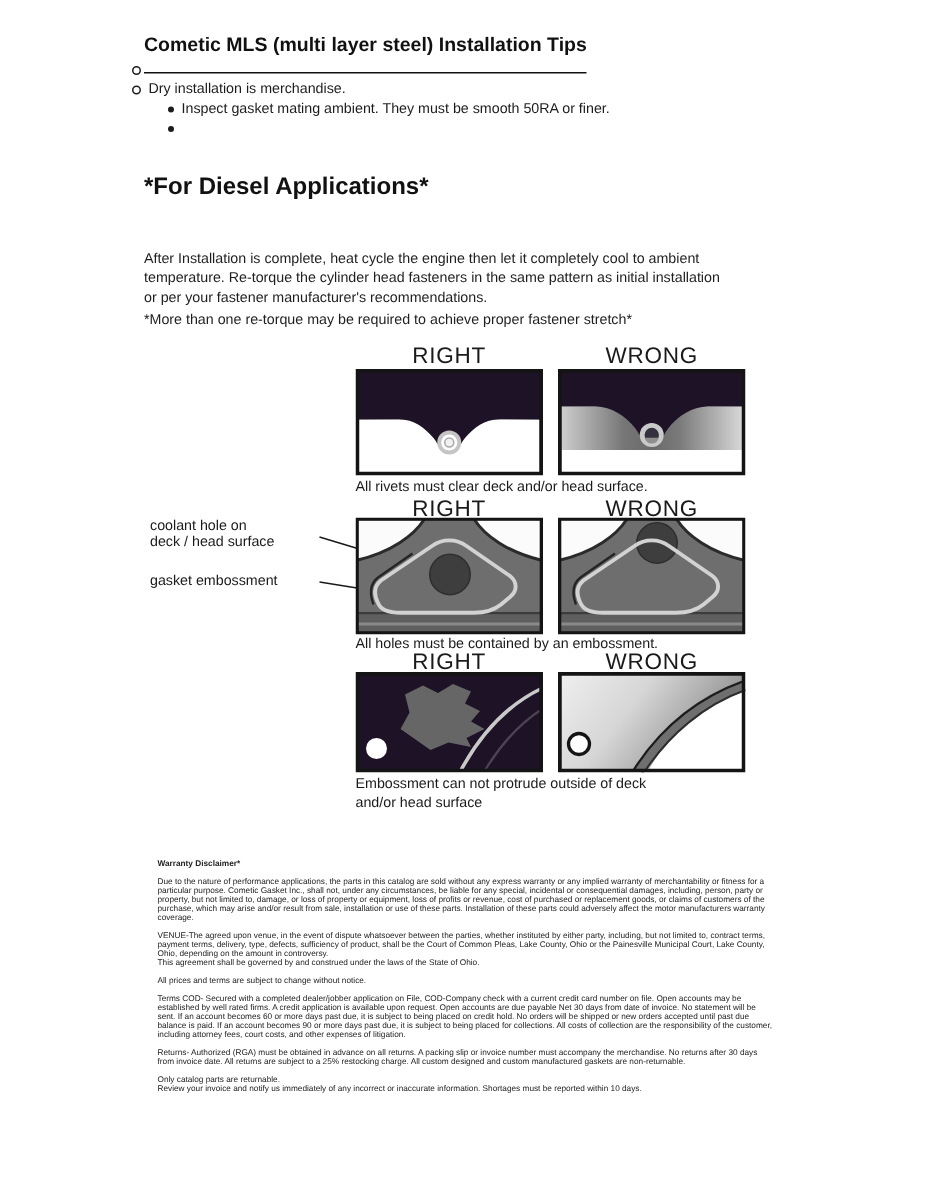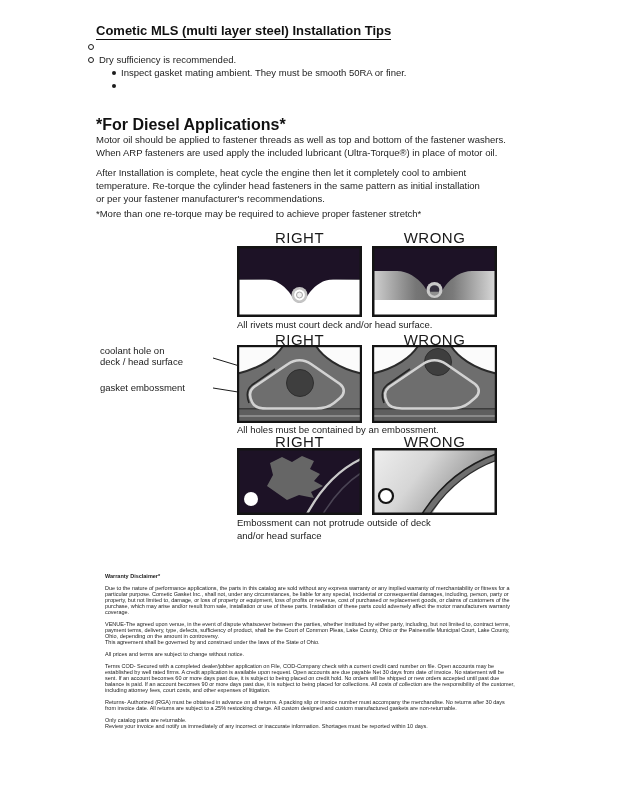--- a/index.html
+++ b/index.html
@@ -3,21 +3,21 @@
 <meta charset="utf-8">
 <style>
   html,body{margin:0;padding:0;background:#ffffff;}
   .page{
     position:relative;width:618px;height:800px;background:#ffffff;
     font-family:"Liberation Sans","DejaVu Sans",sans-serif;color:#1c1c1c;overflow:hidden;
   }
   .abs{position:absolute;}
   .title{
     font-size:13px;font-weight:bold;color:#111;
-    border-bottom:1.6px solid #111;padding-bottom:1px;display:inline-block;
+    border-bottom:1.6px solid #111;padding-bottom:11px;display:inline-block;
   }
   .tipsrow{display:flex;align-items:flex-start;height:13.6px;font-size:9.5px;line-height:13.6px;}
   .tipsrow.sub{margin-left:24px;}
   .mk{flex:0 0 auto;width:4px;height:4px;border-radius:50%;margin:4.5px 5px 0 0;}
   .mk-o{border:1px solid #1c1c1c;}
   .mk-f{background:#1c1c1c;}
   .h2{font-size:16px;font-weight:bold;color:#111;}
   .body{font-size:9.5px;line-height:13.2px;color:#1e1e1e;}
   .preline{white-space:pre-line;}
   .dlabel{font-size:15px;color:#1a1a1a;letter-spacing:0.5px;text-align:center;width:125px;}
@@ -36,34 +36,32 @@
   <div class="abs" style="left:96px;top:21px;">
     <span class="title">Cometic MLS (multi layer steel) Installation Tips</span>
   </div>
 
   <div class="abs" style="left:88px;top:39px;width:470px;">
     <div class="tipsrow">
       <span class="mk mk-o"></span>
     </div>
     <div class="tipsrow">
       <span class="mk mk-o"></span>
-      <span>Dry sufficiency is recommended.</span>
+      <span>Dry installation is merchandise.</span>
     </div>
     <div class="tipsrow sub">
       <span class="mk mk-f"></span>
       <span>Inspect gasket mating ambient.  They must be smooth 50RA or finer.</span>
     </div>
     <div class="tipsrow sub">
       <span class="mk mk-f"></span>
     </div>
   </div>
 
   <div class="abs h2" style="left:96px;top:116px;">*For Diesel Applications*</div>
-  <div class="abs body preline" style="left:96px;top:133px;width:470px;">Motor oil should be applied to fastener threads as well as top and bottom of the fastener washers.
-When ARP fasteners are used apply the included lubricant (Ultra-Torque®) in place of motor oil.</div>
   <div class="abs body preline" style="left:96px;top:166px;width:470px;">After Installation is complete, heat cycle the engine then let it completely cool to ambient
 temperature. Re-torque the cylinder head fasteners in the same pattern as initial installation
 or per your fastener manufacturer's recommendations.</div>
   <div class="abs body" style="left:96px;top:207px;width:470px;">*More than one re-torque may be required to achieve proper fastener stretch*</div>
 
   <div class="abs dlabel" style="left:237px;top:229px;">RIGHT</div>
   <div class="abs dlabel" style="left:372px;top:229px;">WRONG</div>
 
   <div class="abs" style="left:237px;top:246px;">
     <svg width="125" height="71" viewBox="0 0 125 71">
@@ -106,21 +104,21 @@
       <path d="M1,1 H124 V25 H100 C89,25 80,31.5 73.5,39.5 C69.5,45 68,51 62.5,51 C57,51 55.5,45 51.5,39.5 C45,31.5 36,25 25,25 H1 Z" fill="#1d1226"></path>
       <g>
         <circle cx="62.5" cy="44" r="8" fill="#c9c9c9"></circle>
         <circle cx="62.5" cy="44" r="4.8" fill="#35303e"></circle>
         <path d="M57.8,45.8 a4.8,4.8 0 0 0 9.4,0 Z" fill="#8f8f8f"></path>
       </g>
       <rect x="1.25" y="1.25" width="122.5" height="68.5" fill="none" stroke="#141414" stroke-width="2.5"></rect>
     </svg>
   </div>
 
-  <div class="abs cap" style="left:237px;top:319px;">All rivets must court deck and/or head surface.</div>
+  <div class="abs cap" style="left:237px;top:319px;">All rivets must clear deck and/or head surface.</div>
 
   <div class="abs dlabel" style="left:237px;top:331px;">RIGHT</div>
   <div class="abs dlabel" style="left:372px;top:331px;">WRONG</div>
 
   <div class="abs sidelabel preline" style="left:100px;top:345px;width:112px;">coolant hole on
 deck / head surface</div>
   <div class="abs sidelabel" style="left:100px;top:382px;width:112px;">gasket embossment</div>
 
   <svg class="abs" style="left:205px;top:352px;" width="100" height="50" viewBox="0 0 100 50">
     <line x1="8" y1="6" x2="94" y2="32" stroke="#1a1a1a" stroke-width="1"></line>

